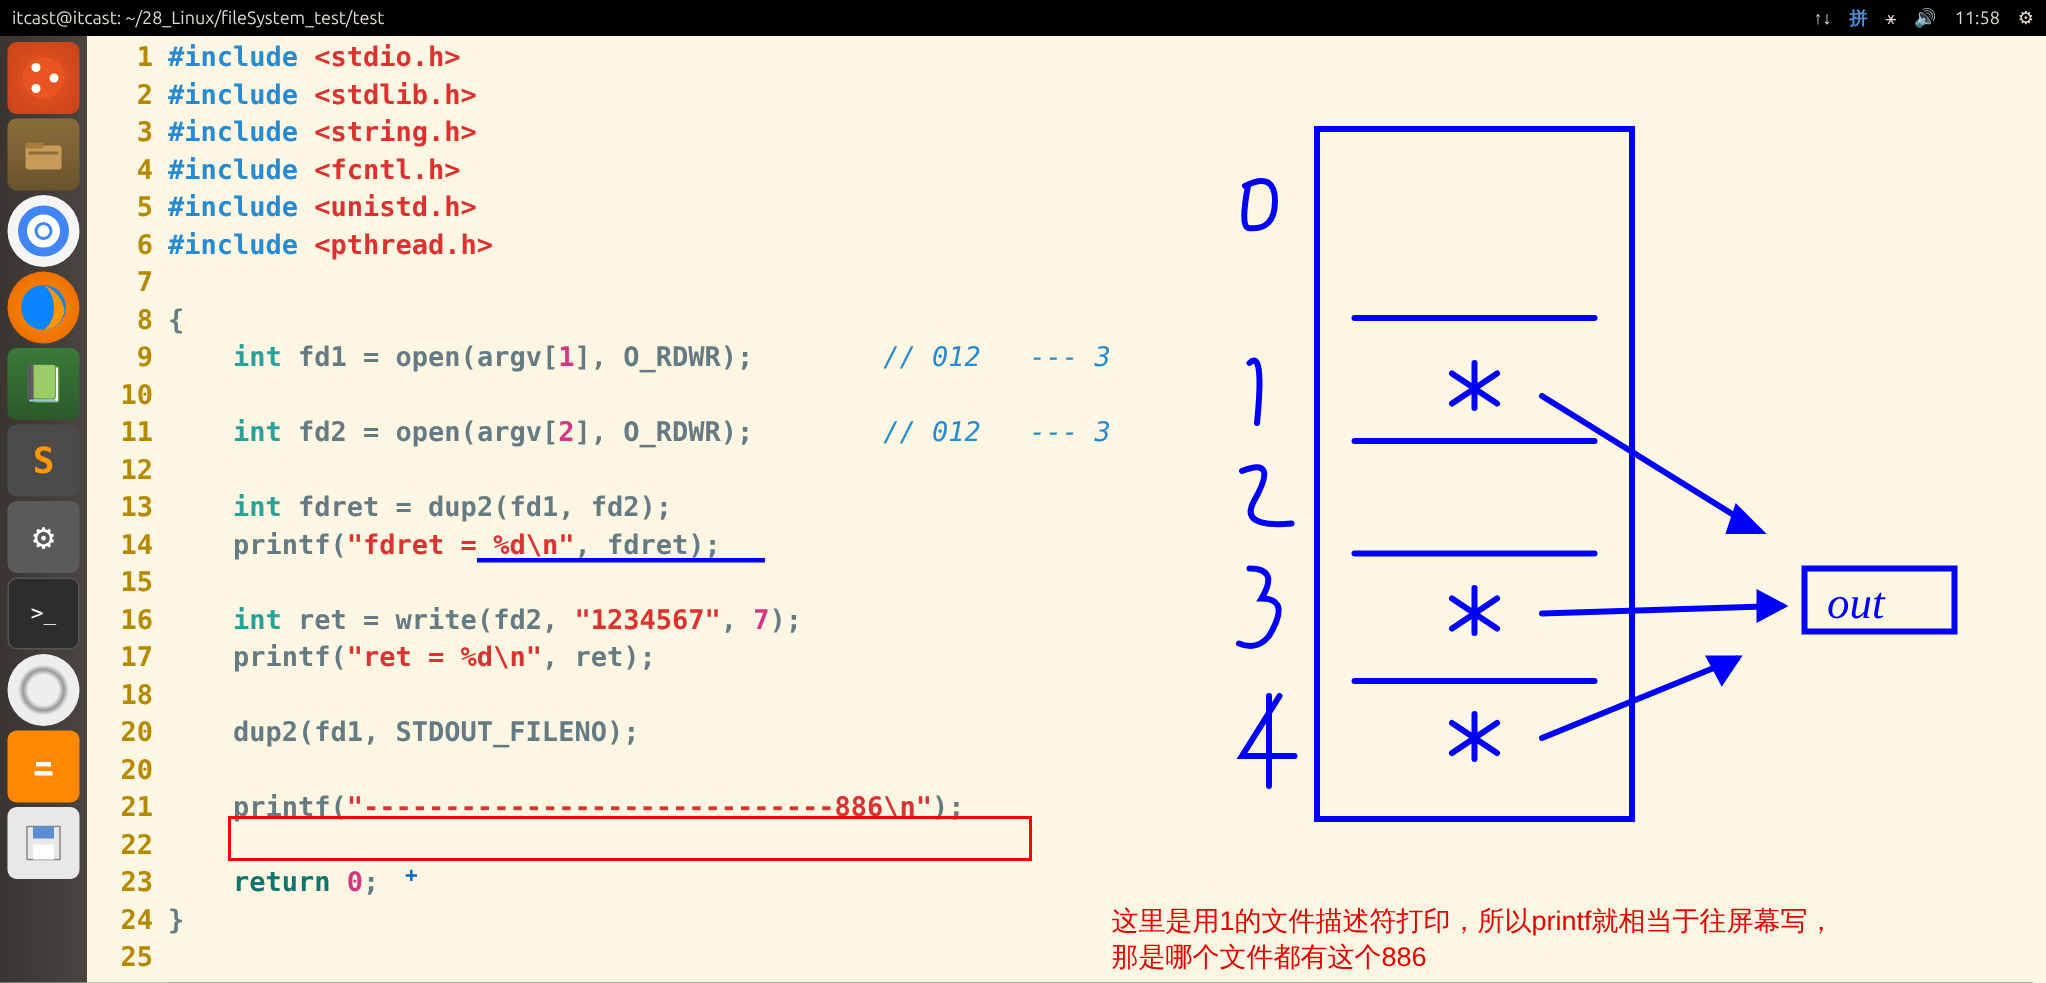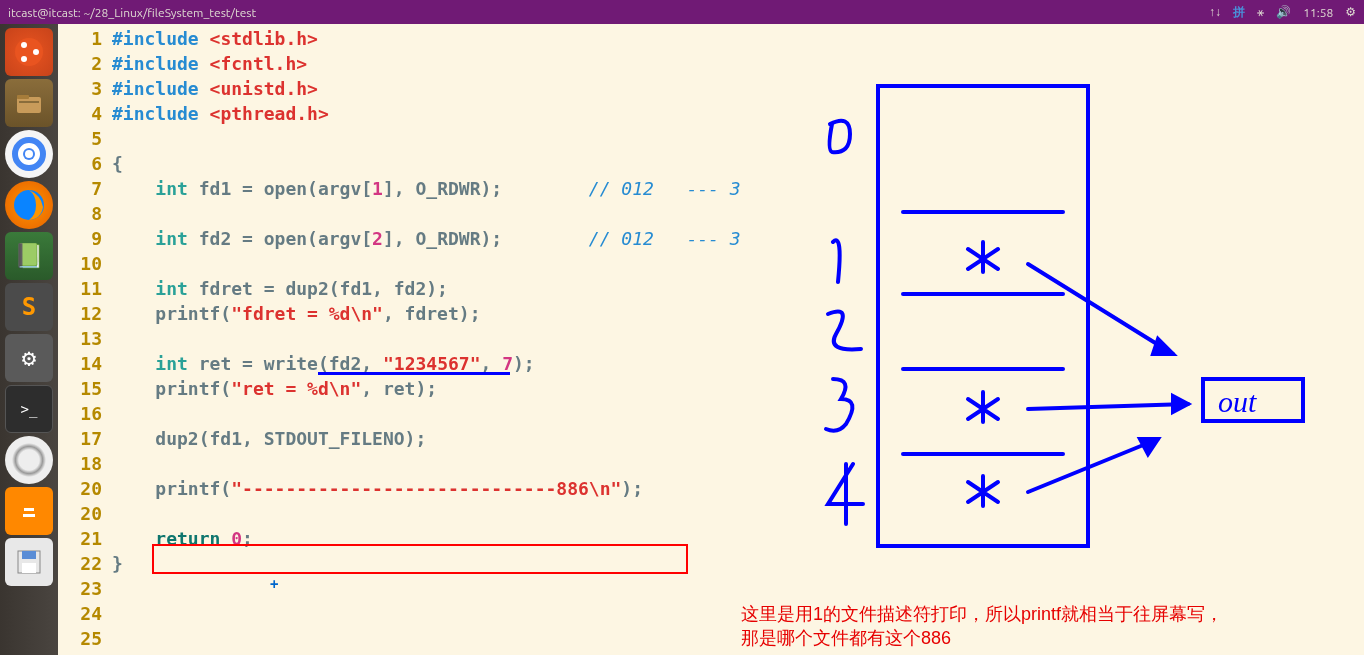--- a/index.html
+++ b/index.html
@@ -6,21 +6,21 @@
     body {
       width: 1364px;
       height: 655px;
       font-family: "DejaVu Sans Mono", "Consolas", monospace;
       background: #2c2c2c;
       overflow: hidden;
       position: relative;
     }
     .top-bar {
       height: 24px;
-      background: #701a75;
+      background: #000000;
       color: #dfdbd2;
       font-size: 12px;
       display: flex;
       align-items: center;
       padding: 0 8px;
       font-family: "Ubuntu", sans-serif;
     }
     .top-bar-title { flex: 1; }
     .top-bar-right { display: flex; gap: 12px; align-items: center; }
     .launcher {
@@ -218,21 +218,23 @@
     <div>18</div>
     <div>20</div>
     <div>20</div>
     <div>21</div>
     <div>22</div>
     <div>23</div>
     <div>24</div>
     <div>25</div>
   </div>
   <div class="code">
+    <div class="code-line"><span class="kw-blue">#include </span><span class="kw-red">&lt;stdio.h&gt;</span></div>
     <div class="code-line"><span class="kw-blue">#include </span><span class="kw-red">&lt;stdlib.h&gt;</span></div>
+    <div class="code-line"><span class="kw-blue">#include </span><span class="kw-red">&lt;string.h&gt;</span></div>
     <div class="code-line"><span class="kw-blue">#include </span><span class="kw-red">&lt;fcntl.h&gt;</span></div>
     <div class="code-line"><span class="kw-blue">#include </span><span class="kw-red">&lt;unistd.h&gt;</span></div>
     <div class="code-line"><span class="kw-blue">#include </span><span class="kw-red">&lt;pthread.h&gt;</span></div>
     <div class="code-line"></div>
     <div class="code-line"><span class="kw-normal">{</span></div>
     <div class="code-line"><span>    </span><span class="kw-teal">int</span><span class="kw-normal"> fd1 = open(argv[</span><span class="kw-num">1</span><span class="kw-normal">], O_RDWR);        </span><span class="kw-comment">// 012   --- 3</span></div>
     <div class="code-line"></div>
     <div class="code-line"><span>    </span><span class="kw-teal">int</span><span class="kw-normal"> fd2 = open(argv[</span><span class="kw-num">2</span><span class="kw-normal">], O_RDWR);        </span><span class="kw-comment">// 012   --- 3</span></div>
     <div class="code-line"></div>
     <div class="code-line"><span>    </span><span class="kw-teal">int</span><span class="kw-normal"> fdret = dup2(fd1, fd2);</span></div>

